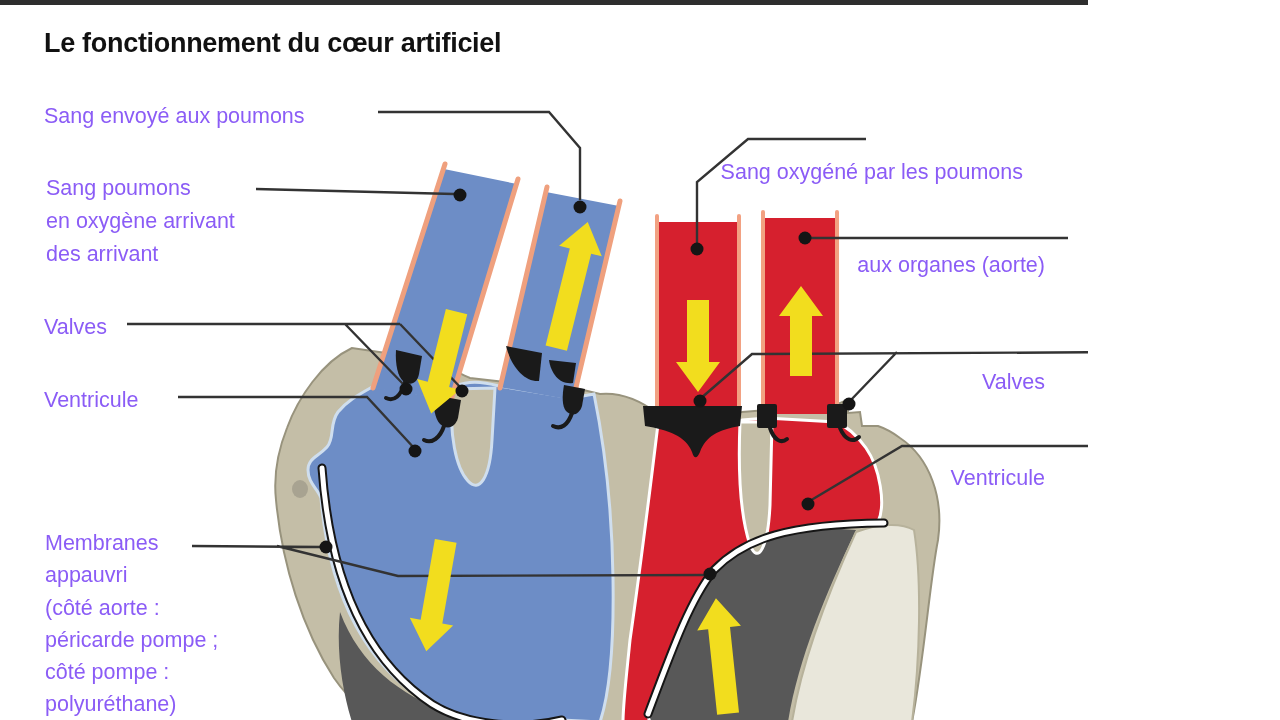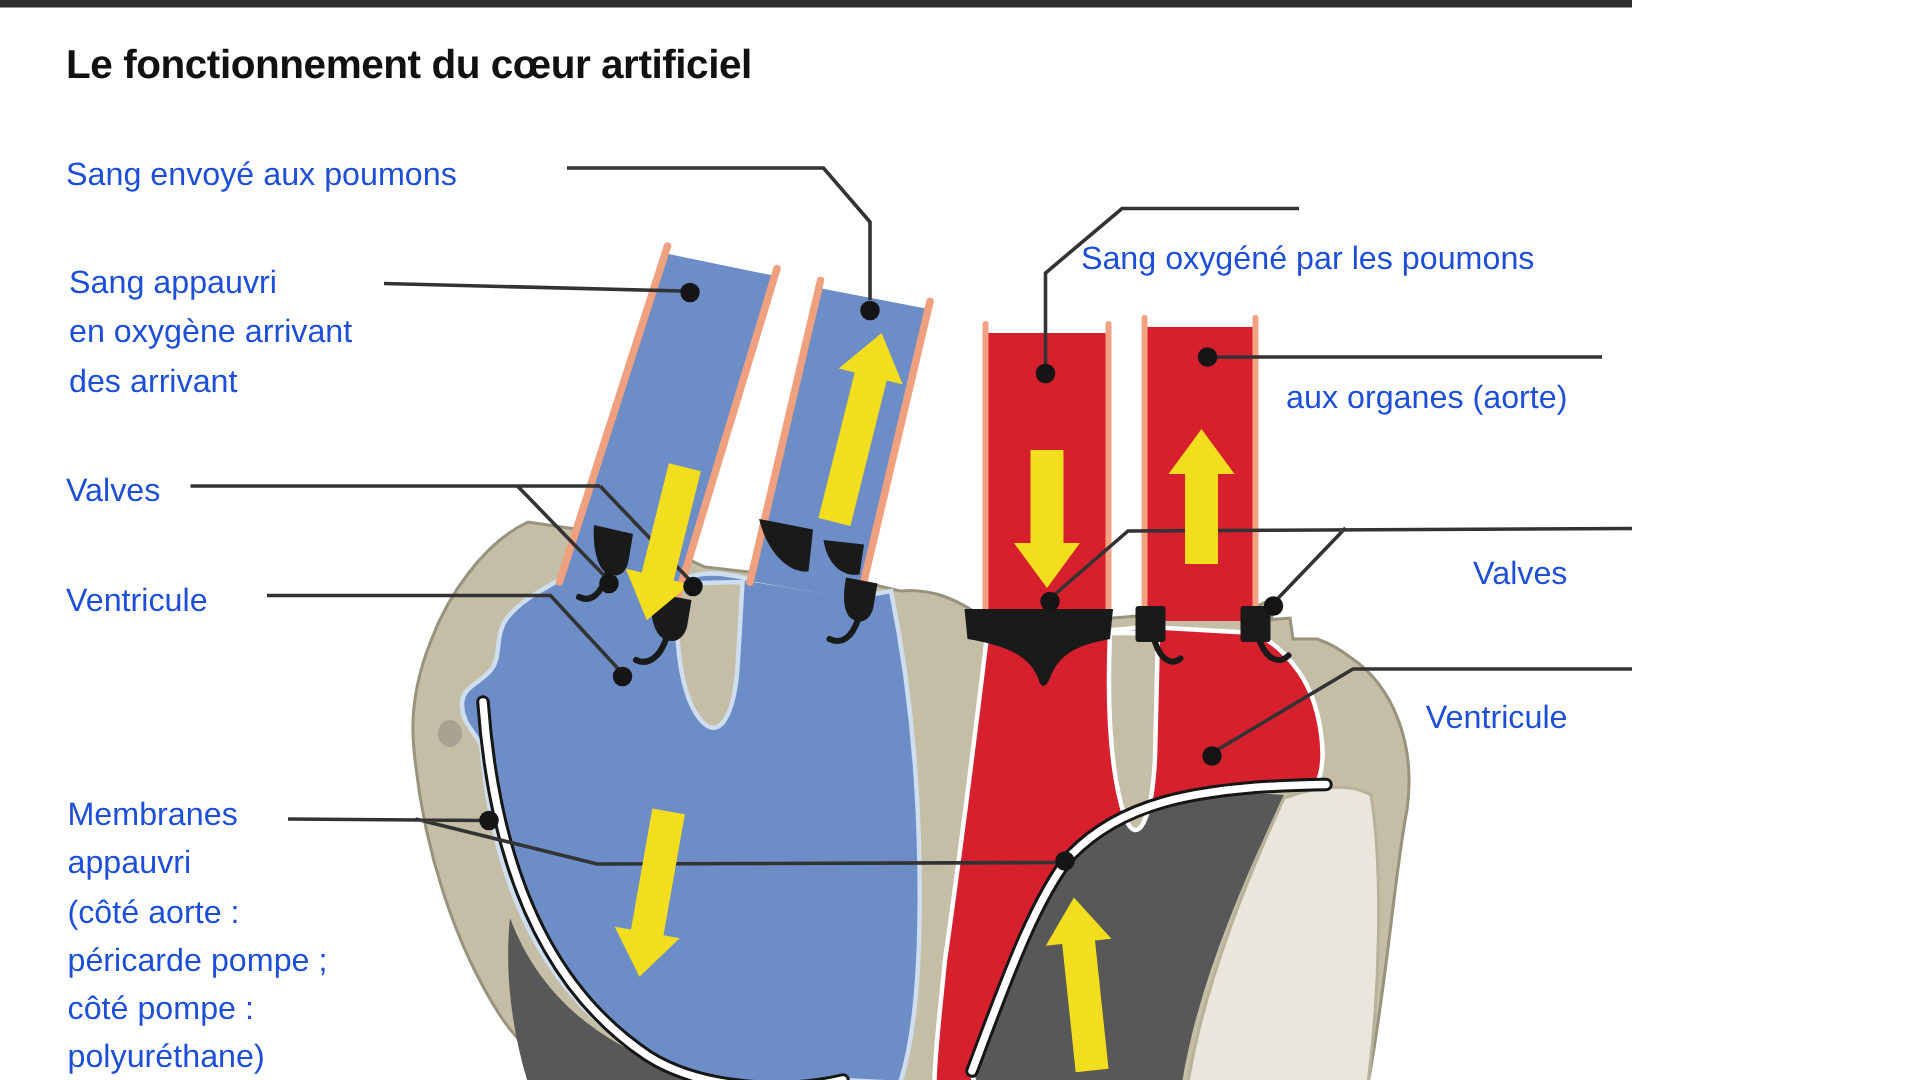--- a/index.html
+++ b/index.html
@@ -1,21 +1,21 @@
 <!DOCTYPE html>
 <html><head>
 <meta charset="utf-8">
 <style>
   html,body{margin:0;padding:0;background:#ffffff;}
   #stage{position:relative;width:1088px;height:720px;overflow:hidden;background:#ffffff;
          font-family:"Liberation Sans",sans-serif;}
   #topbar{position:absolute;left:0;top:0;width:1280px;height:5px;background:#2e2e2e;}
   #title{position:absolute;left:44px;top:28px;font-size:27px;font-weight:bold;color:#111111;
          letter-spacing:-0.3px;}
-  .lbl{position:absolute;font-size:21.5px;line-height:33px;color:#1d4ed8;white-space:nowrap;}
+  .lbl{position:absolute;font-size:21.5px;line-height:33px;color:#8b5cf6;white-space:nowrap;}
   .lbl.right{text-align:right;margin-top:28px;}
   .lbl span{display:block;}
   #diagram{position:absolute;left:0;top:0;}
   
   .fill-shell{fill:#c4bea7;stroke:#98937d;stroke-width:2;}
   .fill-pump{fill:#585858;}
   .fill-pocket{fill:#e9e7db;stroke:#b7b29b;stroke-width:2;}
   .fill-blue{fill:#6d8dc6;}
   .stroke-lightblue{stroke:#cfdeee;stroke-width:3;}
   .fill-red{fill:#d6202e;}
@@ -209,21 +209,21 @@
     </g>
   </svg>
 
   <div id="title">Le fonctionnement du cœur artificiel</div>
 
   <div class="lbl" style="left:44px;top:100px;">
     <span>Sang envoyé aux poumons</span>
   </div>
 
   <div class="lbl" style="left:46px;top:172px;">
-    <span>Sang appauvri</span>
+    <span>Sang poumons</span>
     <span>en oxygène arrivant</span>
     <span>des arrivant</span>
   </div>
 
   <div class="lbl" style="left:44px;top:311px;">
     <span>Valves</span>
   </div>
 
   <div class="lbl" style="left:44px;top:384px;">
     <span>Ventricule</span>

